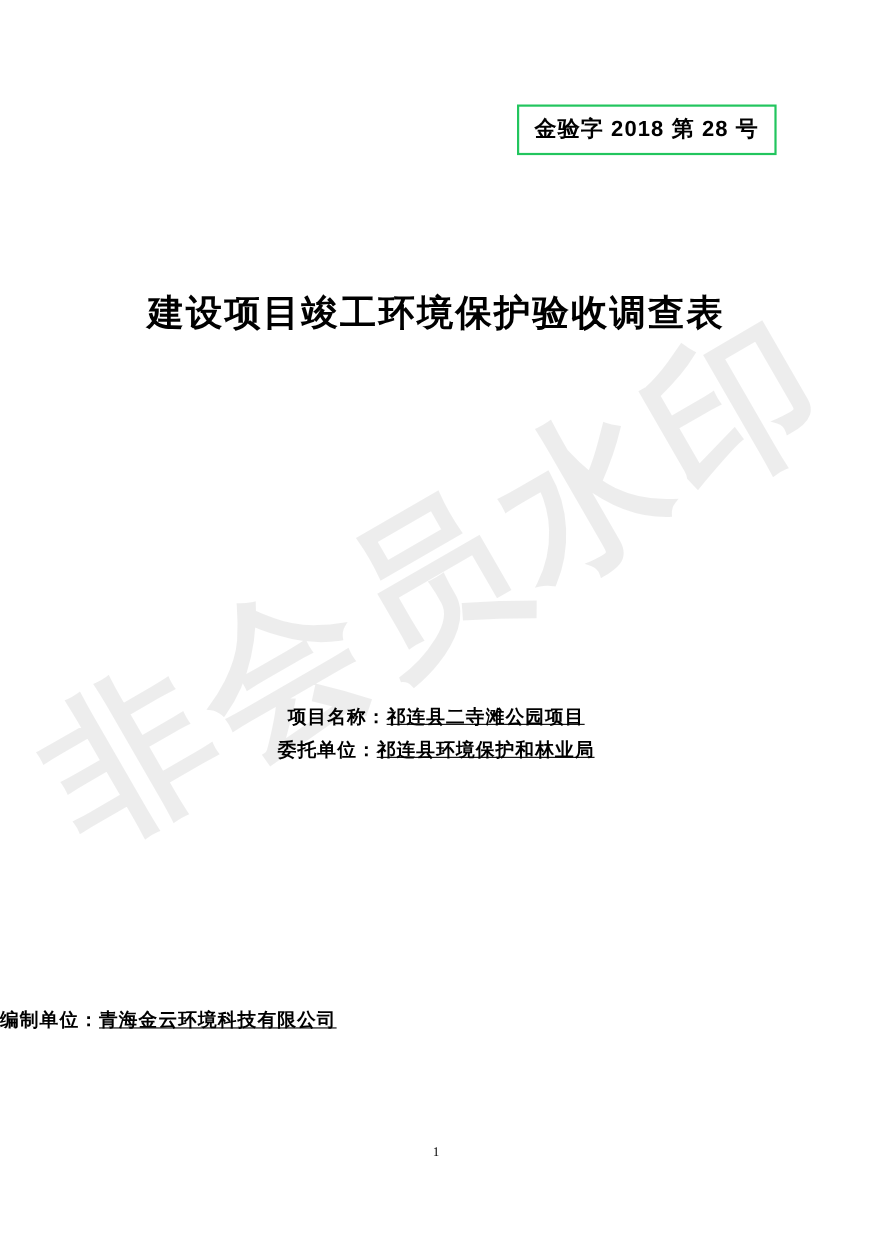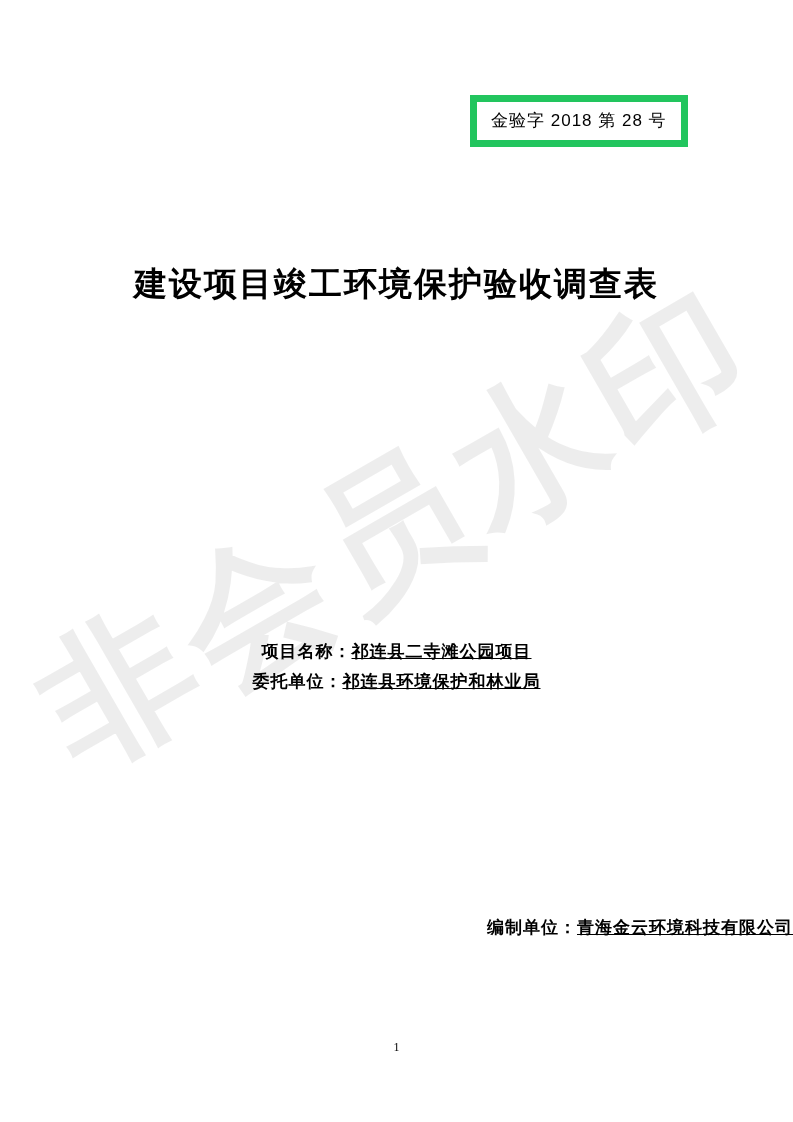--- a/index.html
+++ b/index.html
@@ -46,25 +46,25 @@
   .content {
     position: relative;
     z-index: 2;
   }
 
   
   .docnum-box {
     position: absolute;
     left: 470px;
     top: 95px;
-    border: 7px solid #22c55e;
+    border: 2px solid #22c55e;
     padding: 7px 14px 8px 14px;
-    font-size: 17px;
+    font-size: 20px;
     font-family: "Liberation Sans", "DejaVu Sans", sans-serif;
-    font-weight: normal;
+    font-weight: bold;
     letter-spacing: 1px;
     white-space: nowrap;
   }
 
   
   .main-title {
     position: absolute;
     left: 0;
     top: 238px;
     width: 793px;
@@ -98,21 +98,21 @@
     text-decoration: underline;
     letter-spacing: 1px;
   }
 
   
   .footer-block {
     position: absolute;
     left: 0;
     top: 910px;
     width: 793px;
-    text-align: right;
+    text-align: left;
   }
   .footer-row {
     font-size: 17px;
     font-weight: bold;
     font-family: "Liberation Sans", "DejaVu Sans", sans-serif;
     line-height: 36px;
     white-space: nowrap;
   }
   .footer-value {
     text-decoration: underline;

